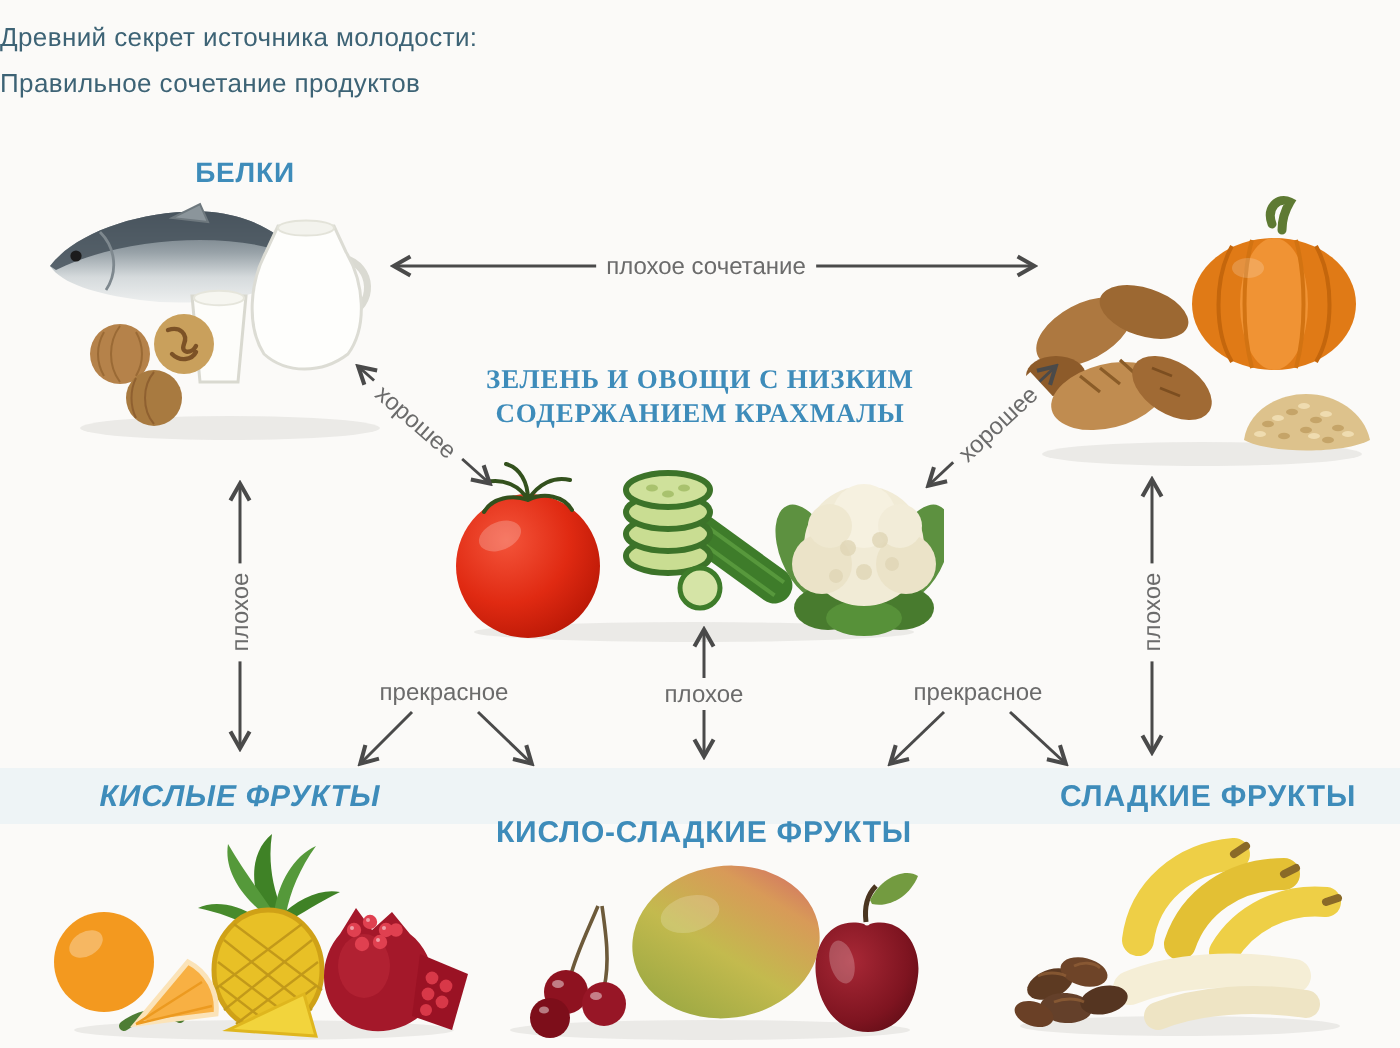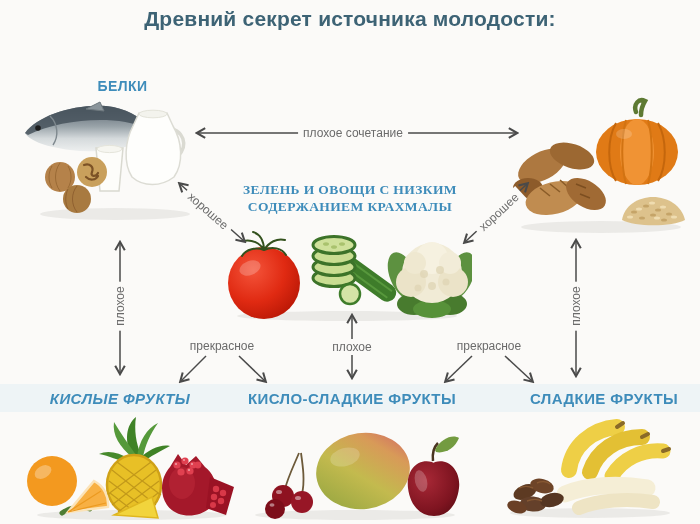--- a/index.html
+++ b/index.html
@@ -1,20 +1,20 @@
 <!DOCTYPE html>
 <html style="--background: #fbfaf8; --title-text: #3d6375; --node-label: #3e8cba; --arrow: #4a4a4a; --arrow-label: #6b6b6b; --band: #e4eef4;"><head>
 <meta charset="utf-8">
 <style>
   html,body{margin:0;padding:0;background:#fbfaf8;}
   .canvas{position:relative;width:700px;height:524px;background:var(--background,#fbfaf8);
           overflow:hidden;font-family:"Liberation Sans",sans-serif;}
-  .title{position:absolute;top:7px;left:0;width:100%;text-align:center;
-         color:var(--title-text,#3d6375);font-size:21px;line-height:23px;
-         font-weight:700;letter-spacing:.2px;}
+  .title{position:absolute;top:7px;left:0;width:100%;
+         color:var(--title-text,#3d6375);font-size:13px;line-height:23px;
+         font-weight:400;letter-spacing:.2px;}
   .nlabel{position:absolute;color:var(--node-label,#3e8cba);font-weight:bold;
           text-align:center;letter-spacing:.4px;}
   .top-label{font-size:14px;top:78px;}
   .bottom-label{font-size:15px;top:390px;}
   .veg-label{font-size:13.5px;line-height:17px;left:175px;top:181px;width:350px;font-family:Liberation Serif, serif;}
   .band{position:absolute;left:0;top:384px;width:700px;height:28px;
         background:var(--band,#e4eef4);opacity:.55;}
   .overlay{position:absolute;left:0;top:0;pointer-events:none;}
   .food{position:absolute;}
   .elabel{position:absolute;transform:translate(-50%,-50%);
@@ -24,31 +24,32 @@
   .rotm43{transform:translate(-50%,-50%) rotate(-43deg);}
   .rotm90{transform:translate(-50%,-50%) rotate(-90deg);}
 </style>
 </head>
 <body>
 
 <div class="canvas">
 
   <div class="title">
     <div>Древний секрет источника молодости:</div>
+    <div>Правильное сочетание продуктов</div>
   </div>
 
   <div class="band"></div>
 
   <div class="nlabel top-label" style="left:40px;width:165px;">БЕЛКИ</div>
   <div class="nlabel veg-label">
     <div>ЗЕЛЕНЬ И ОВОЩИ С НИЗКИМ</div>
     <div>СОДЕРЖАНИЕМ КРАХМАЛЫ</div>
   </div>
   <div class="nlabel bottom-label" style="left:20px;width:200px;font-style:italic;">КИСЛЫЕ ФРУКТЫ</div>
-  <div class="nlabel bottom-label" style="left:227px;width:250px;">КИСЛО-СЛАДКИЕ ФРУКТЫ</div>
+  <div class="nlabel bottom-label" style="left:227px;width:250px;margin-top:18px;">КИСЛО-СЛАДКИЕ ФРУКТЫ</div>
   <div class="nlabel bottom-label" style="left:504px;width:200px;">СЛАДКИЕ ФРУКТЫ</div>
 
   <svg class="food" style="left:20px;top:93px" width="180" height="130" viewBox="0 0 180 130">
     <defs>
       <linearGradient id="fishG" x1="0" y1="0" x2="0" y2="1">
         <stop offset="0" stop-color="#55616b"></stop>
           <stop offset=".45" stop-color="#98a2a8"></stop>
         <stop offset=".72" stop-color="#d5dadc"></stop>
           <stop offset="1" stop-color="#edefef"></stop>
       </linearGradient>

